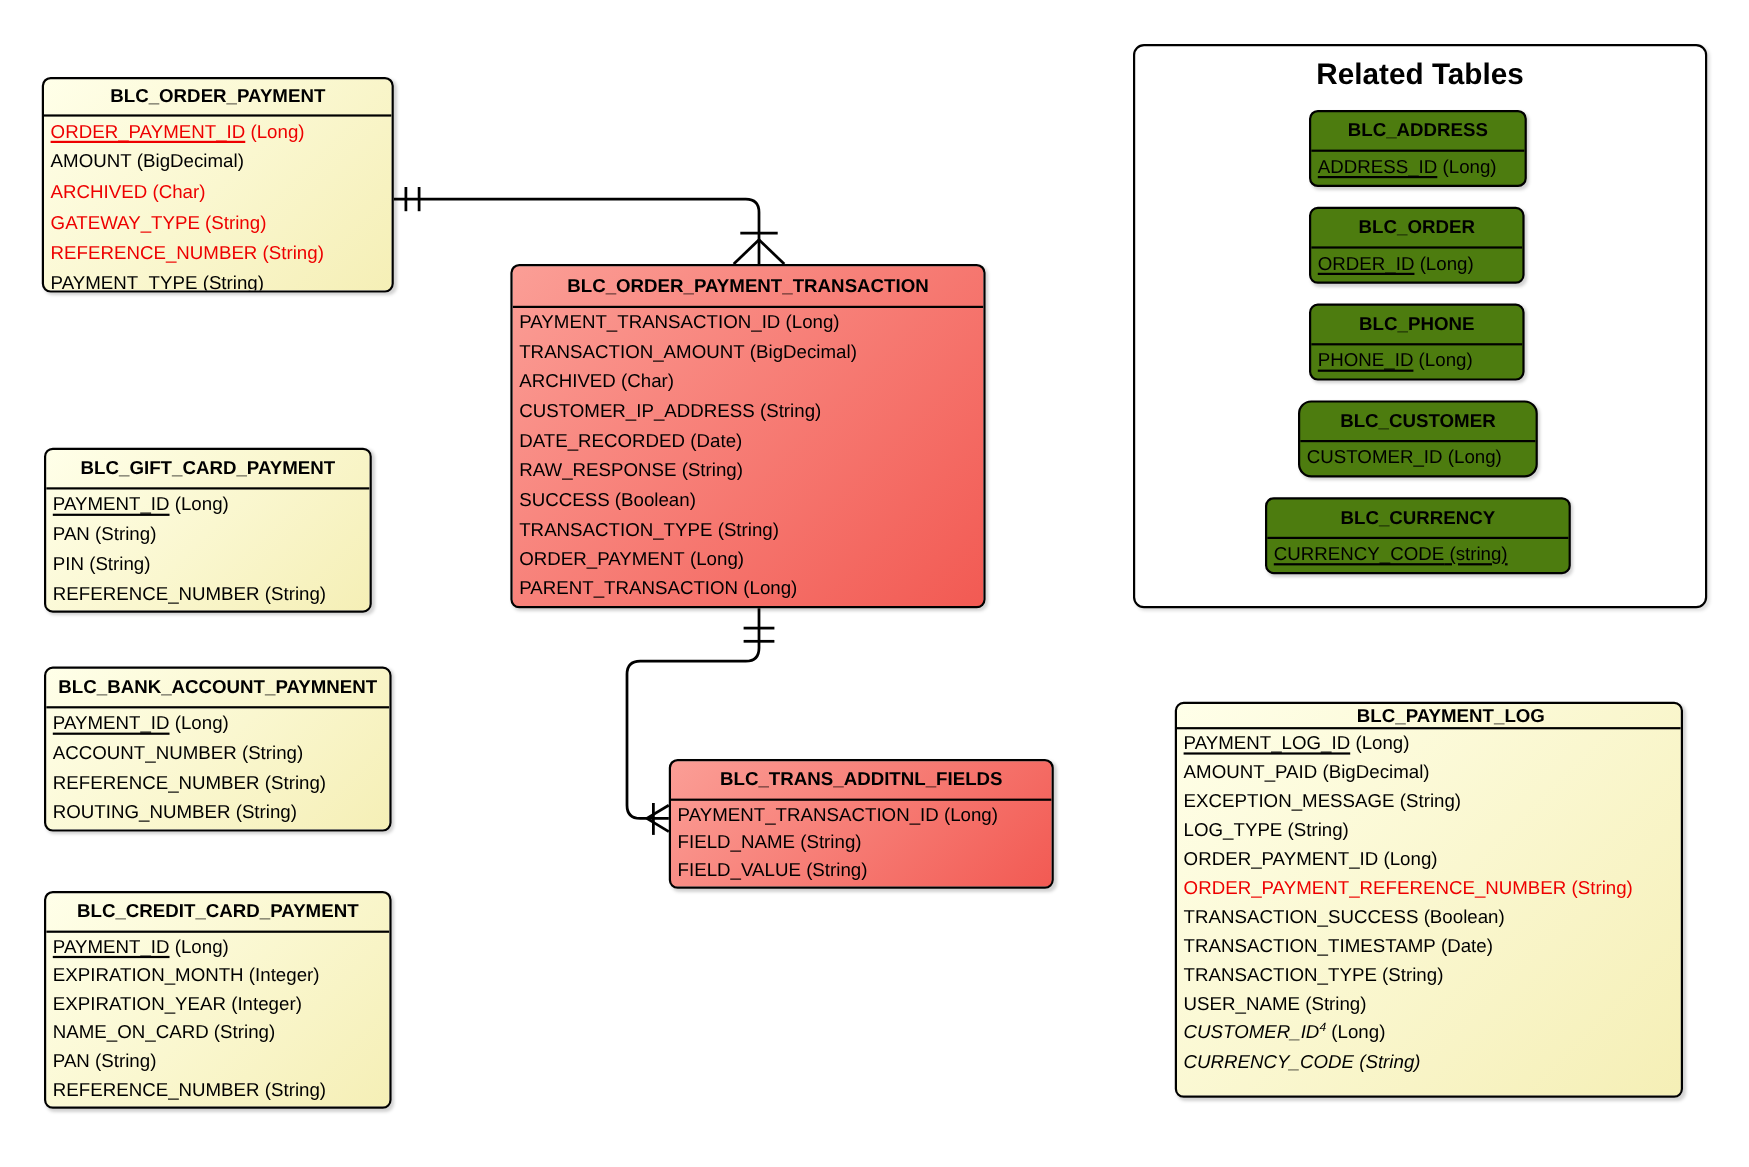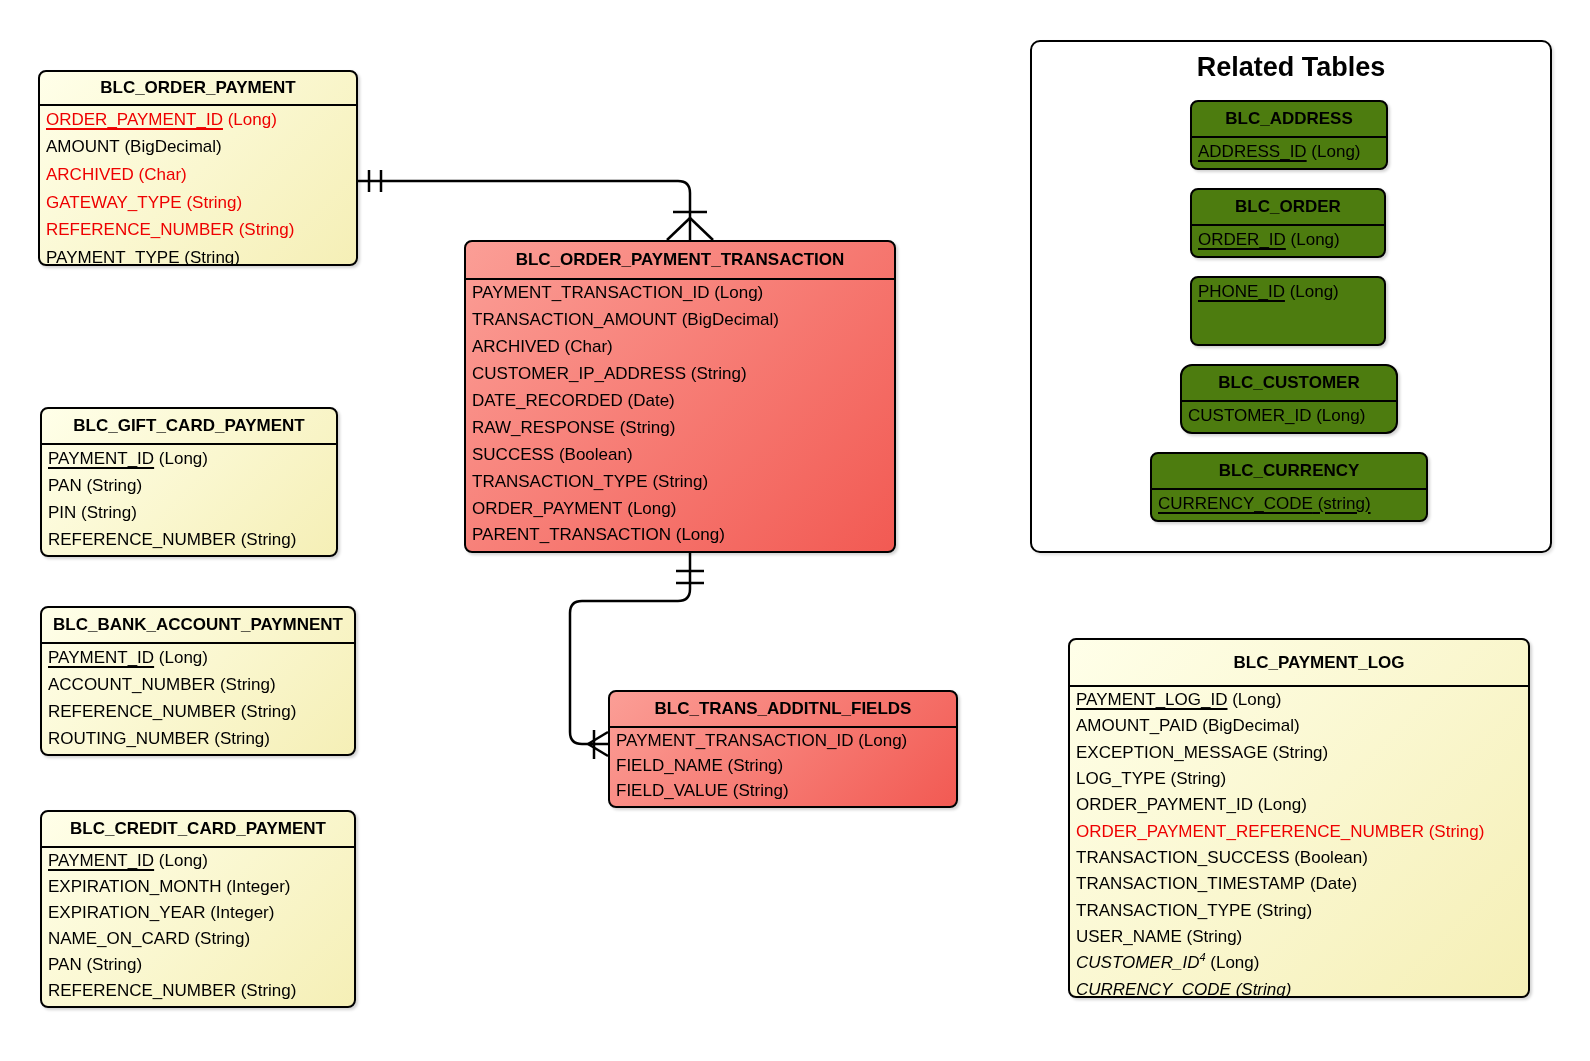--- a/index.html
+++ b/index.html
@@ -164,21 +164,21 @@
           <span><span>PAYMENT_TRANSACTION_ID</span><span>&nbsp;(Long)</span></span>
         </div>
         <div class="frow" style="height: 25.3333px;">
           <span><span>FIELD_NAME</span><span>&nbsp;(String)</span></span>
         </div>
         <div class="frow" style="height: 25.3333px;">
           <span><span>FIELD_VALUE</span><span>&nbsp;(String)</span></span>
         </div>
       </div>
       <div class="entity style-yellow" style="left: 1068px; top: 638px; width: 462px; height: 360px;">
-        <div class="entity-header" style="height: 47px; padding-left: 40px;">BLC_PAYMENT_LOG</div>
+        <div class="entity-header" style="height: 23px; padding-left: 40px;">BLC_PAYMENT_LOG</div>
         <div class="frow" style="height: 26.3333px;">
           <span><span class="u">PAYMENT_LOG_ID</span><span>&nbsp;(Long)</span></span>
         </div>
         <div class="frow" style="height: 26.3333px;">
           <span><span>AMOUNT_PAID</span><span>&nbsp;(BigDecimal)</span></span>
         </div>
         <div class="frow" style="height: 26.3333px;">
           <span><span>EXCEPTION_MESSAGE</span><span>&nbsp;(String)</span></span>
         </div>
         <div class="frow" style="height: 26.3333px;">
@@ -215,20 +215,21 @@
           <span><span class="u">ADDRESS_ID</span><span>&nbsp;(Long)</span></span>
         </div>
       </div>
       <div class="entity style-white" style="left: 1190px; top: 188px; width: 196px; height: 70px;">
         <div class="entity-header" style="height: 36px;">BLC_ORDER</div>
         <div class="frow" style="height: 28px;">
           <span><span class="u">ORDER_ID</span><span>&nbsp;(Long)</span></span>
         </div>
       </div>
       <div class="entity style-white" style="left: 1190px; top: 276px; width: 196px; height: 70px;">
+        <div class="entity-header" style="height: 36px;">BLC_PHONE</div>
         <div class="frow" style="height: 28px;">
           <span><span class="u">PHONE_ID</span><span>&nbsp;(Long)</span></span>
         </div>
       </div>
       <div class="entity style-white" style="left: 1180px; top: 364px; width: 218px; height: 70px; border-radius: 12px;">
         <div class="entity-header" style="height: 36px;">BLC_CUSTOMER</div>
         <div class="frow" style="height: 28px;">
           <span><span>CUSTOMER_ID</span><span>&nbsp;(Long)</span></span>
         </div>
       </div>

